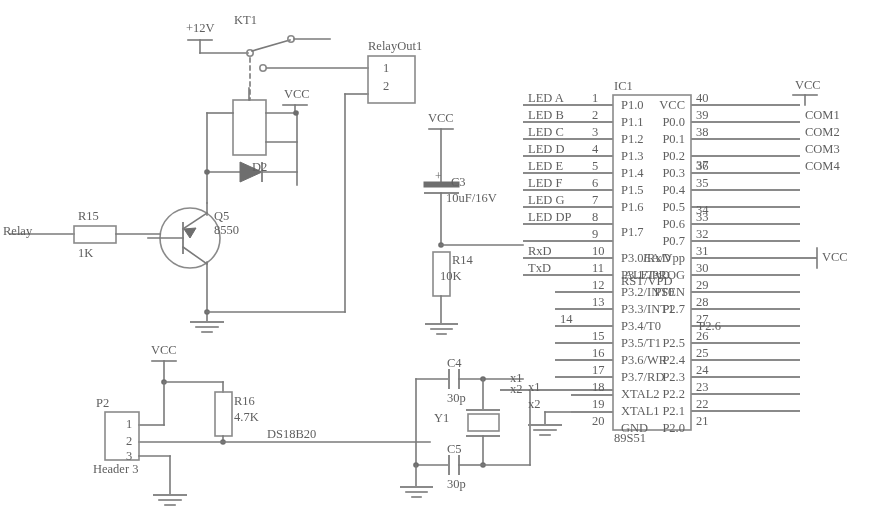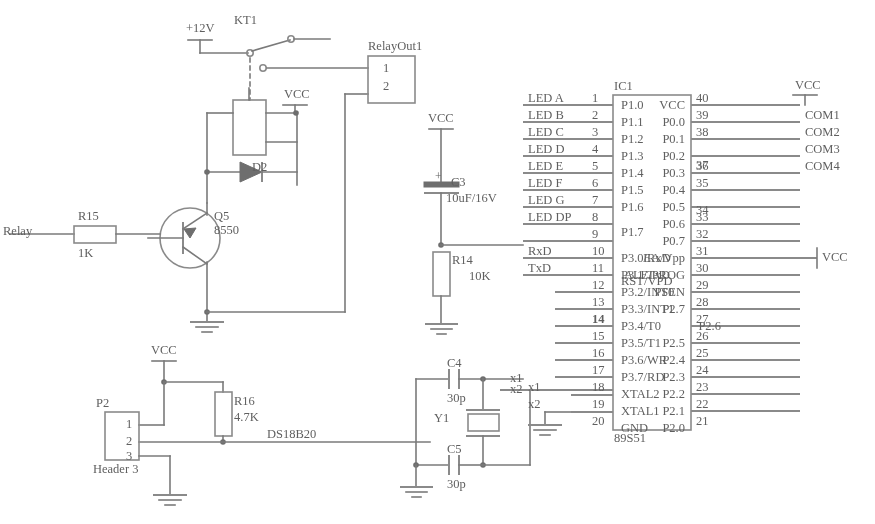--- a/index.html
+++ b/index.html
@@ -254,21 +254,21 @@
 <div class="lbl refdes" style="left:78px;top:247px;">1K</div>
 <div class="lbl refdes" style="left:368px;top:40px;">RelayOut1</div>
 <div class="lbl pinnum" style="left:383px;top:62px;">1</div>
 <div class="lbl pinnum" style="left:383px;top:80px;">2</div>
 
 <div class="lbl netlbl" style="left:428px;top:112px;">VCC</div>
 <div class="lbl small" style="left:435px;top:171px;">+</div>
 <div class="lbl refdes" style="left:451px;top:176px;">C3</div>
 <div class="lbl refdes" style="left:446px;top:192px;">10uF/16V</div>
 <div class="lbl refdes" style="left:452px;top:254px;">R14</div>
-<div class="lbl refdes" style="left:469px;top:270px;">10K</div>
+<div class="lbl refdes" style="left:440px;top:270px;">10K</div>
 
 <div class="lbl refdes" style="left:447px;top:357px;">C4</div>
 <div class="lbl refdes" style="left:447px;top:392px;">30p</div>
 <div class="lbl refdes" style="left:434px;top:412px;">Y1</div>
 <div class="lbl refdes" style="left:447px;top:443px;">C5</div>
 <div class="lbl refdes" style="left:447px;top:478px;">30p</div>
 <div class="lbl netlbl" style="left:510px;top:372px;">x1</div>
 <div class="lbl netlbl" style="left:510px;top:383px;">x2</div>
 
 <div class="lbl netlbl" style="left:151px;top:344px;">VCC</div>
@@ -314,21 +314,21 @@
       <div class="lbl pinnum" style="left: 592px; top: 245px;">10</div>
       <div class="lbl pinname" style="left: 621px; top: 252px;">P3.0/RxD</div>
       <div class="lbl netlbl" style="left: 528px; top: 245px;">RxD</div>
       <div class="lbl pinnum" style="left: 592px; top: 262px;">11</div>
       <div class="lbl pinname" style="left: 621px; top: 269px;">P3.1/TxD</div>
       <div class="lbl netlbl" style="left: 528px; top: 262px;">TxD</div>
       <div class="lbl pinnum" style="left: 592px; top: 279px;">12</div>
       <div class="lbl pinname" style="left: 621px; top: 286px;">P3.2/INT0</div>
       <div class="lbl pinnum" style="left: 592px; top: 296px;">13</div>
       <div class="lbl pinname" style="left: 621px; top: 303px;">P3.3/INT1</div>
-      <div class="lbl pinnum" style="left: 592px; top: 313px; font-weight: bold;">14</div>
+      <div class="lbl pinnum" style="left: 560px; top: 313px;">14</div>
       <div class="lbl pinname" style="left: 621px; top: 320px;">P3.4/T0</div>
       <div class="lbl pinnum" style="left: 592px; top: 330px;">15</div>
       <div class="lbl pinname" style="left: 621px; top: 337px;">P3.5/T1</div>
       <div class="lbl pinnum" style="left: 592px; top: 347px;">16</div>
       <div class="lbl pinname" style="left: 621px; top: 354px;">P3.6/WR</div>
       <div class="lbl pinnum" style="left: 592px; top: 364px;">17</div>
       <div class="lbl pinname" style="left: 621px; top: 371px;">P3.7/RD</div>
       <div class="lbl pinnum" style="left: 592px; top: 381px;">18</div>
       <div class="lbl pinname" style="left: 621px; top: 388px;">XTAL2</div>
       <div class="lbl netlbl" style="left: 528px; top: 381px;">x1</div>

